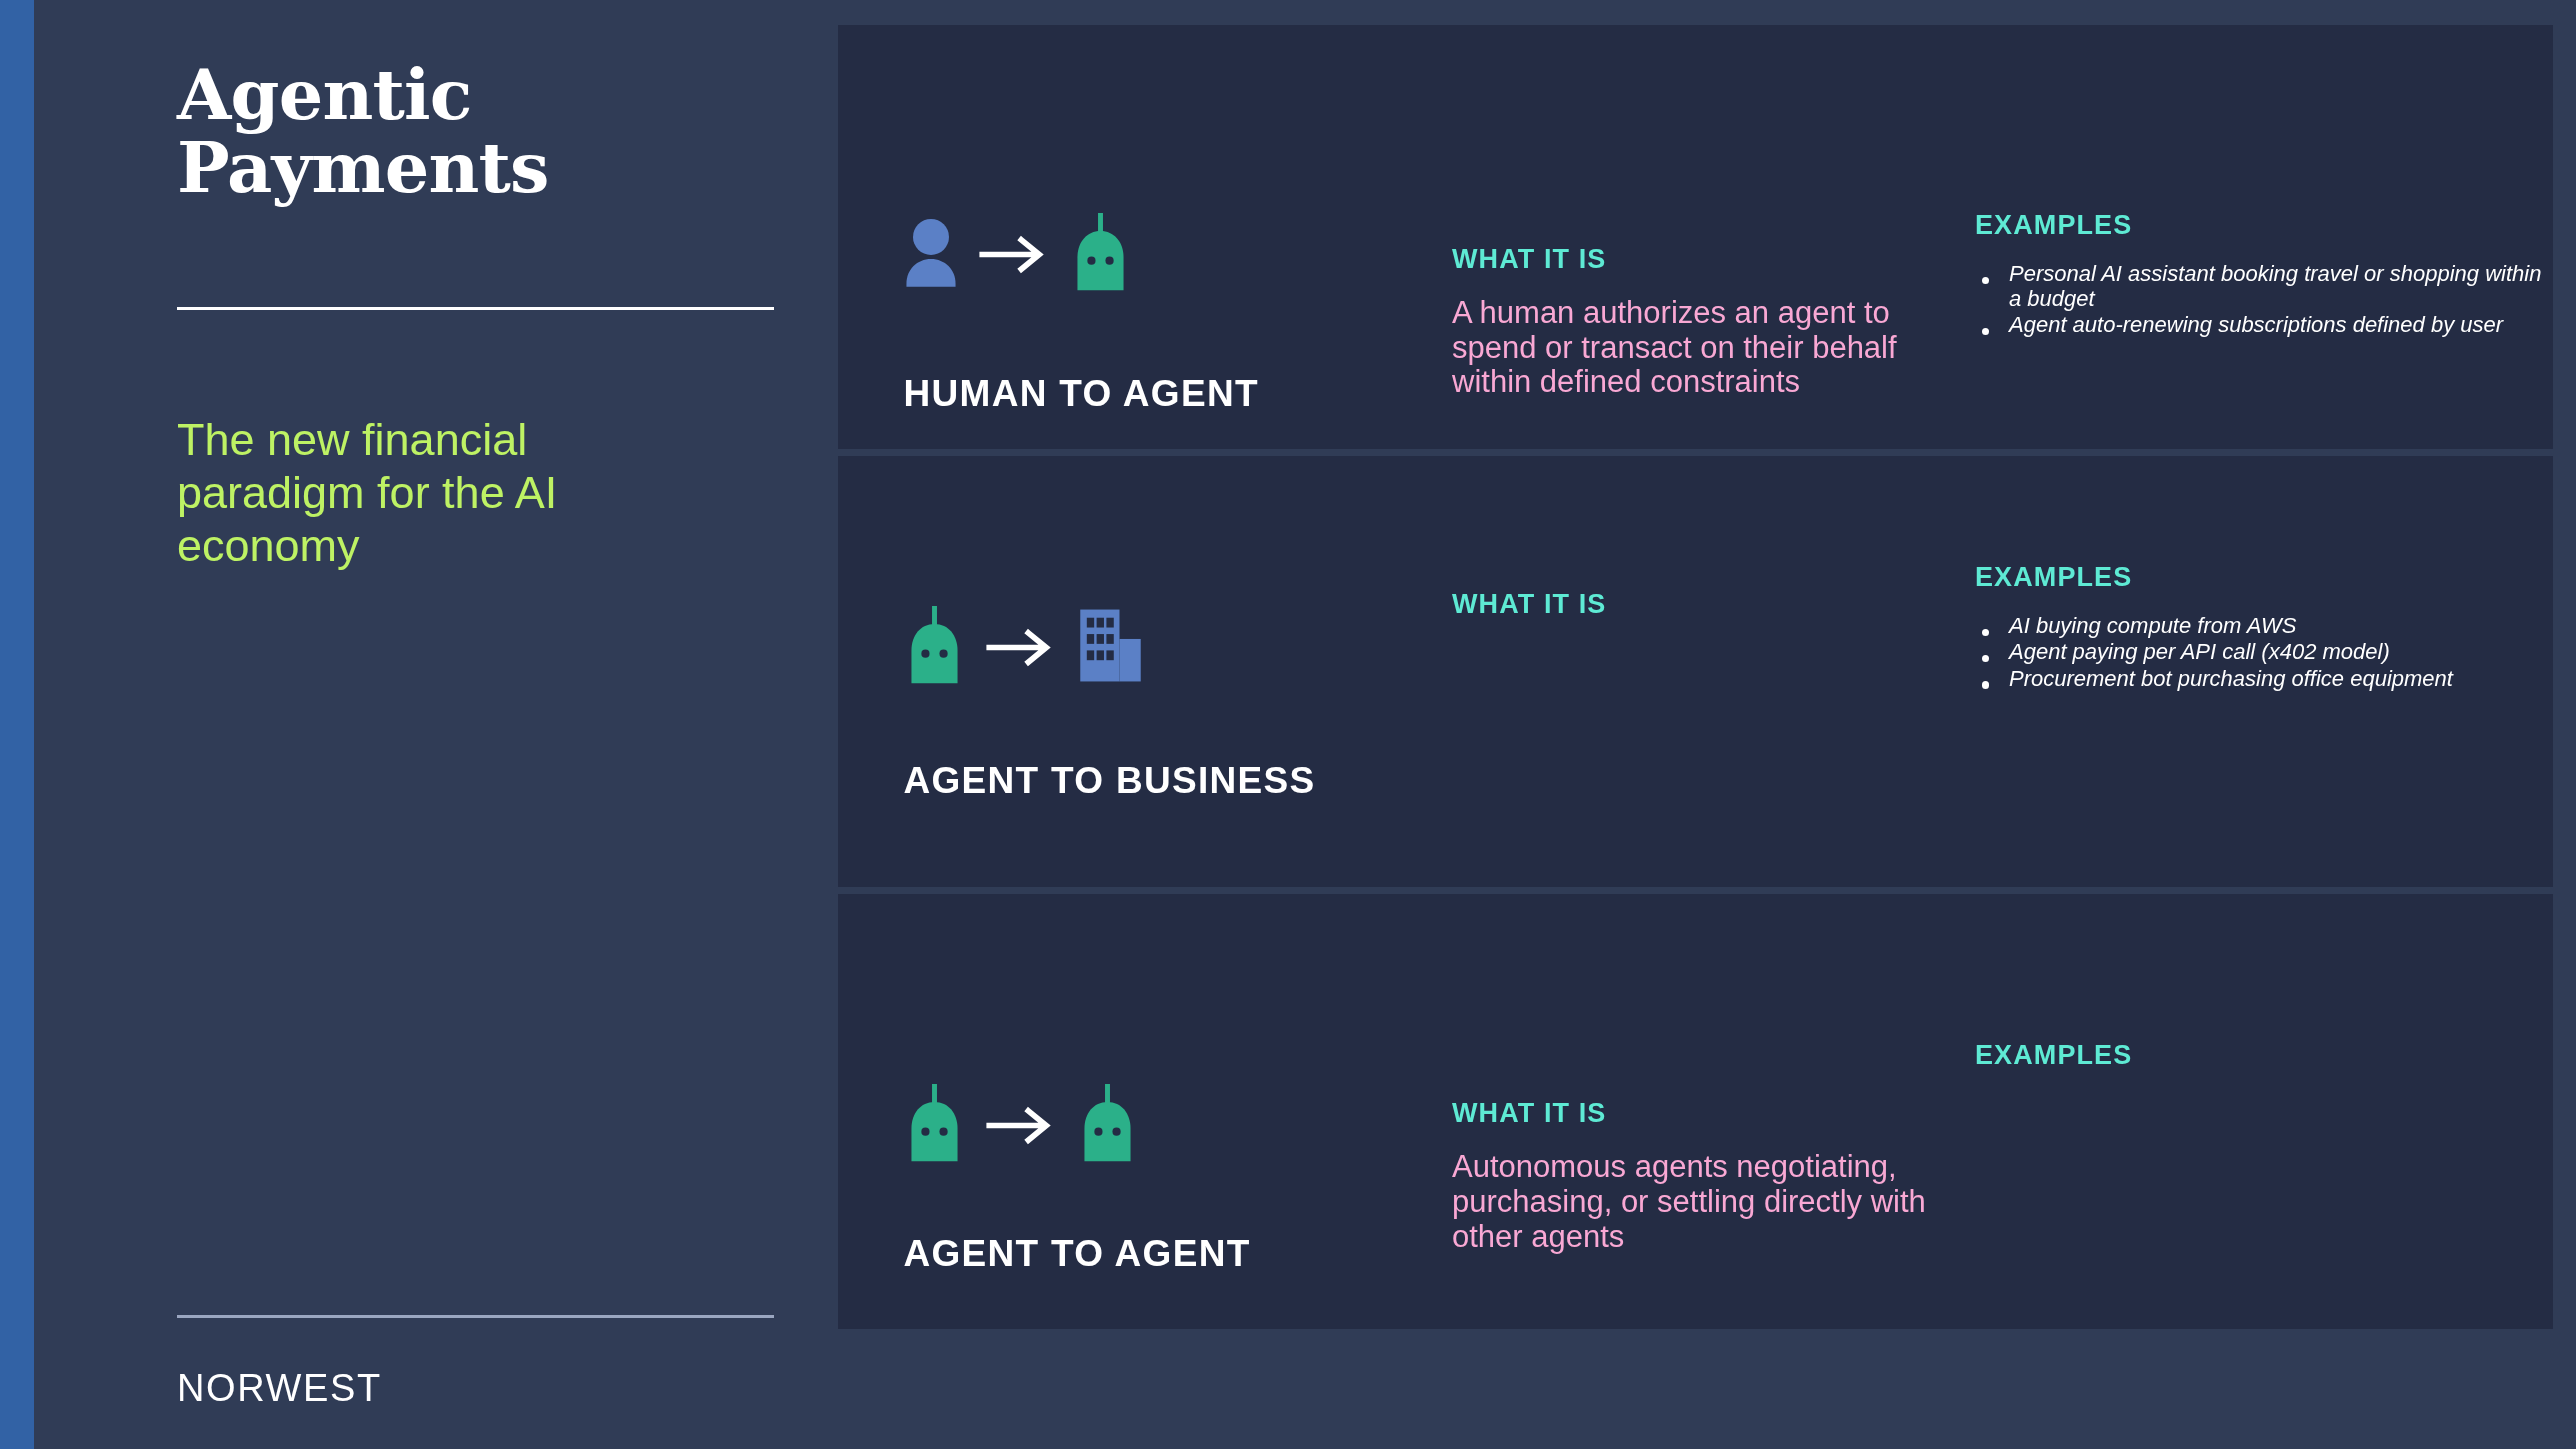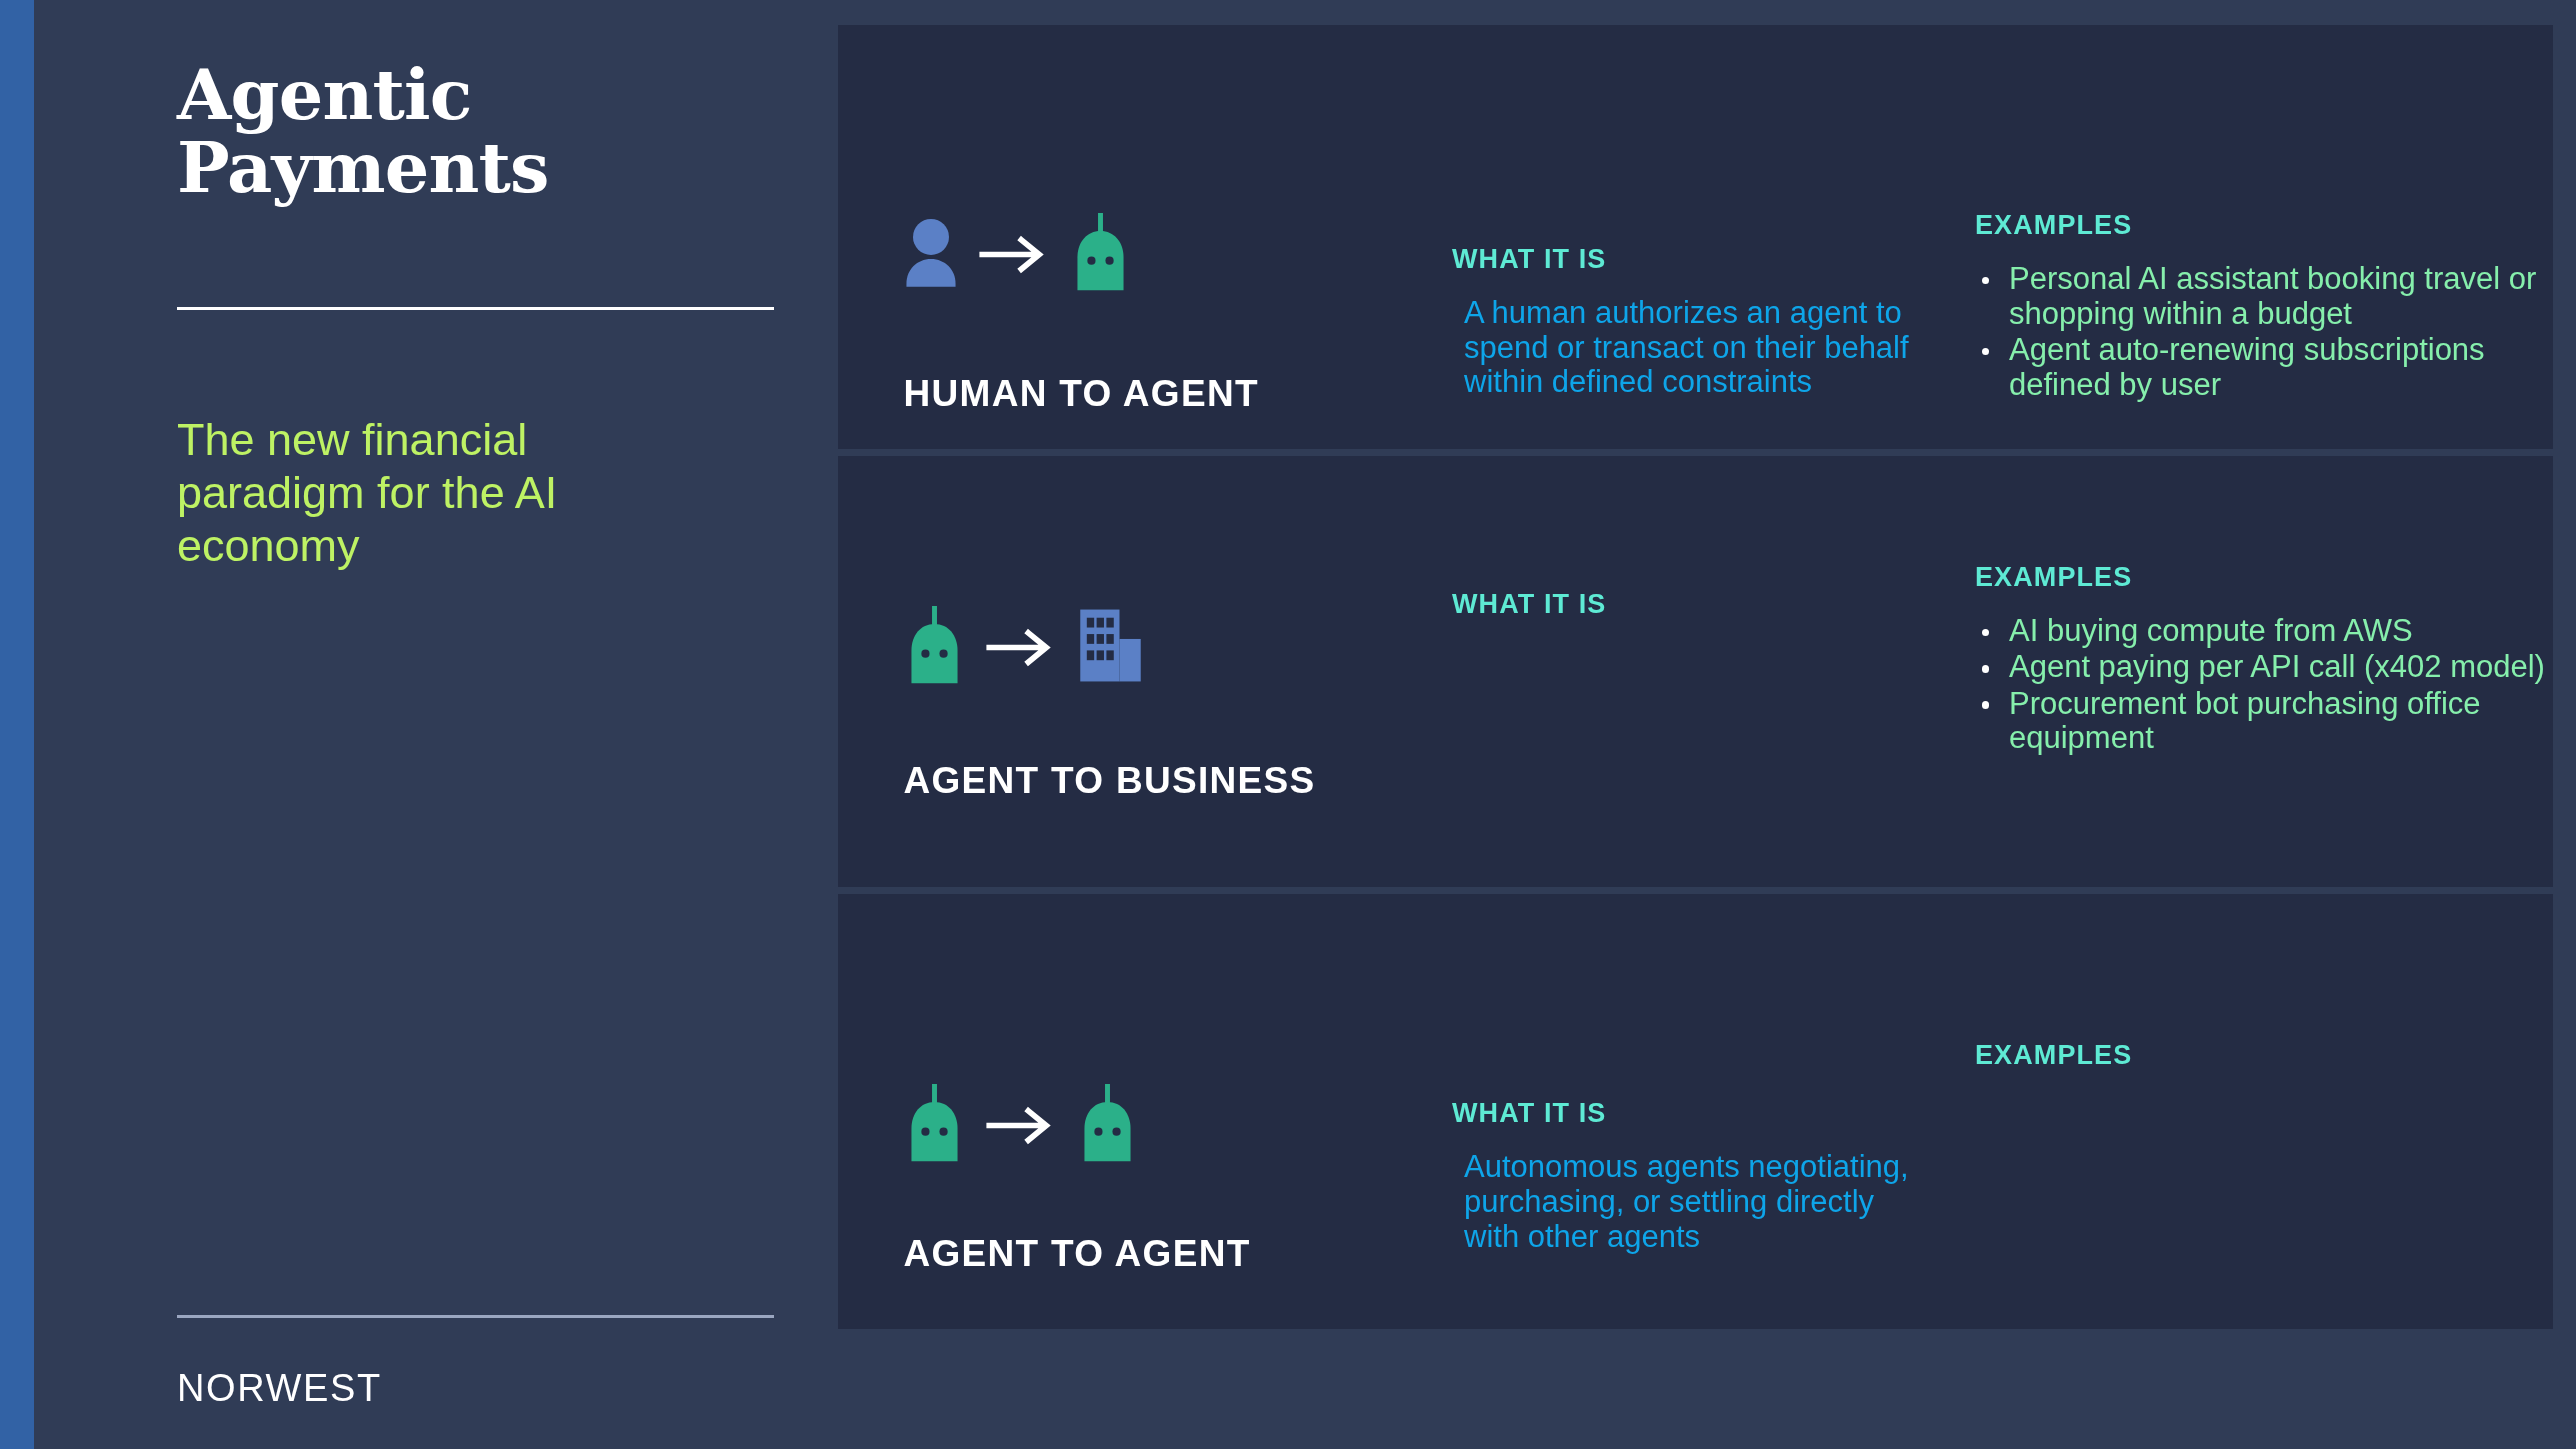--- a/index.html
+++ b/index.html
@@ -195,37 +195,38 @@
     font-size: 27px;
     font-weight: 700;
     letter-spacing: 1.1px;
     color: #5eead4;
     margin: 0 0 21px 0;
   }
 
   .para {
     font-size: 31px;
     line-height: 1.12;
-    color: #0ea5e9;
-    margin: 12px;
+    color: #f9a8d4;
+    margin: 0;
     font-weight: 400;
   }
 
   .bullets {
     list-style: none;
     margin: 0;
     padding: 0;
   }
   .bullets li {
     position: relative;
     padding-left: 34px;
-    font-size: 31px;
+    font-size: 22px;
     line-height: 1.12;
-    color: #86efac;
+    color: #ffffff;
     margin-bottom: 1.6px;
+    font-style: italic;
   }
   .bullets li::before {
     content: "";
     position: absolute;
     left: 6.5px;
     top: 14.7px;
     width: 7.4px;
     height: 7.4px;
     border-radius: 50%;
     background: #ffffff;

